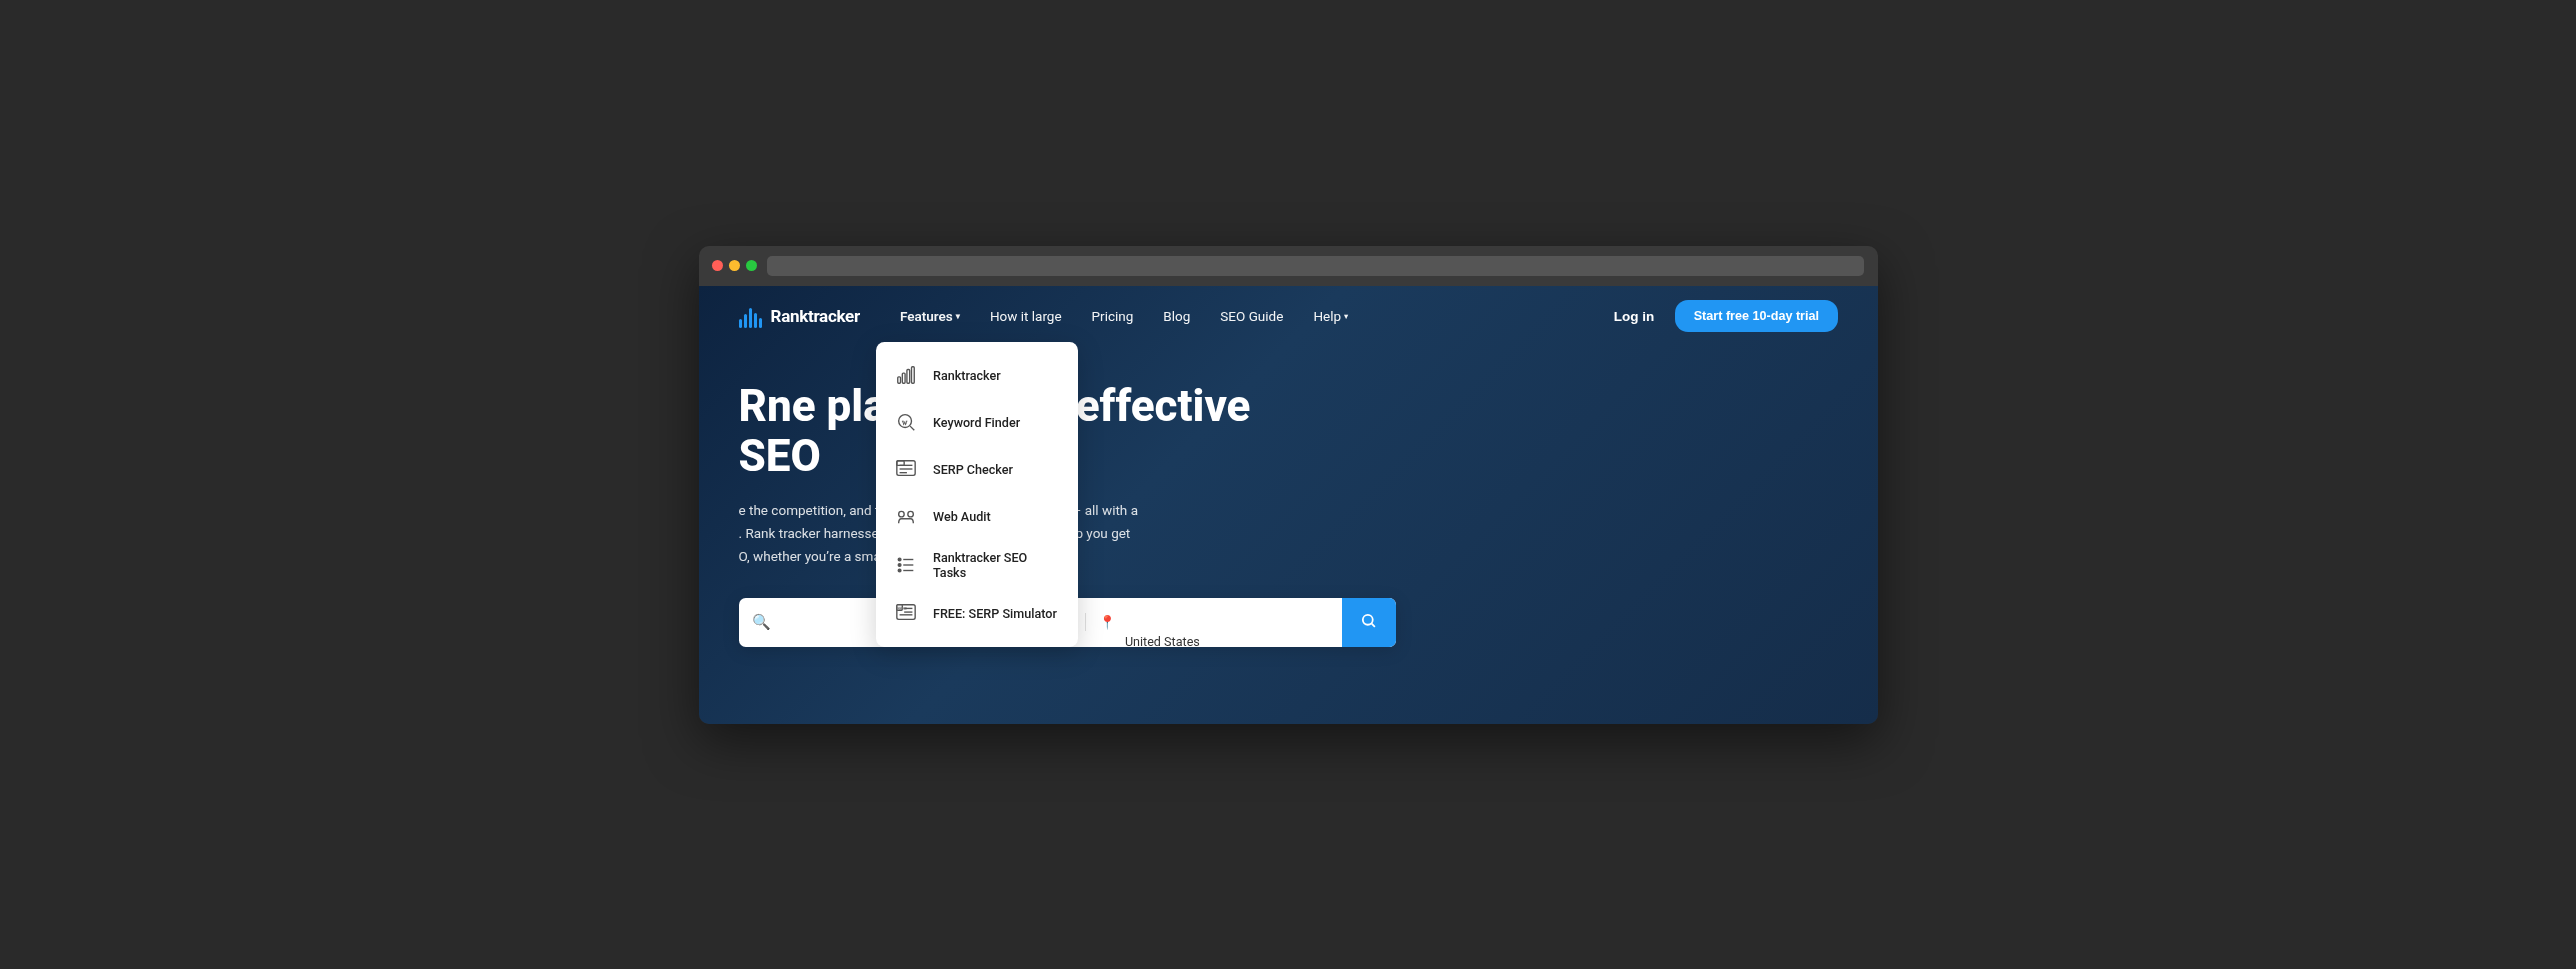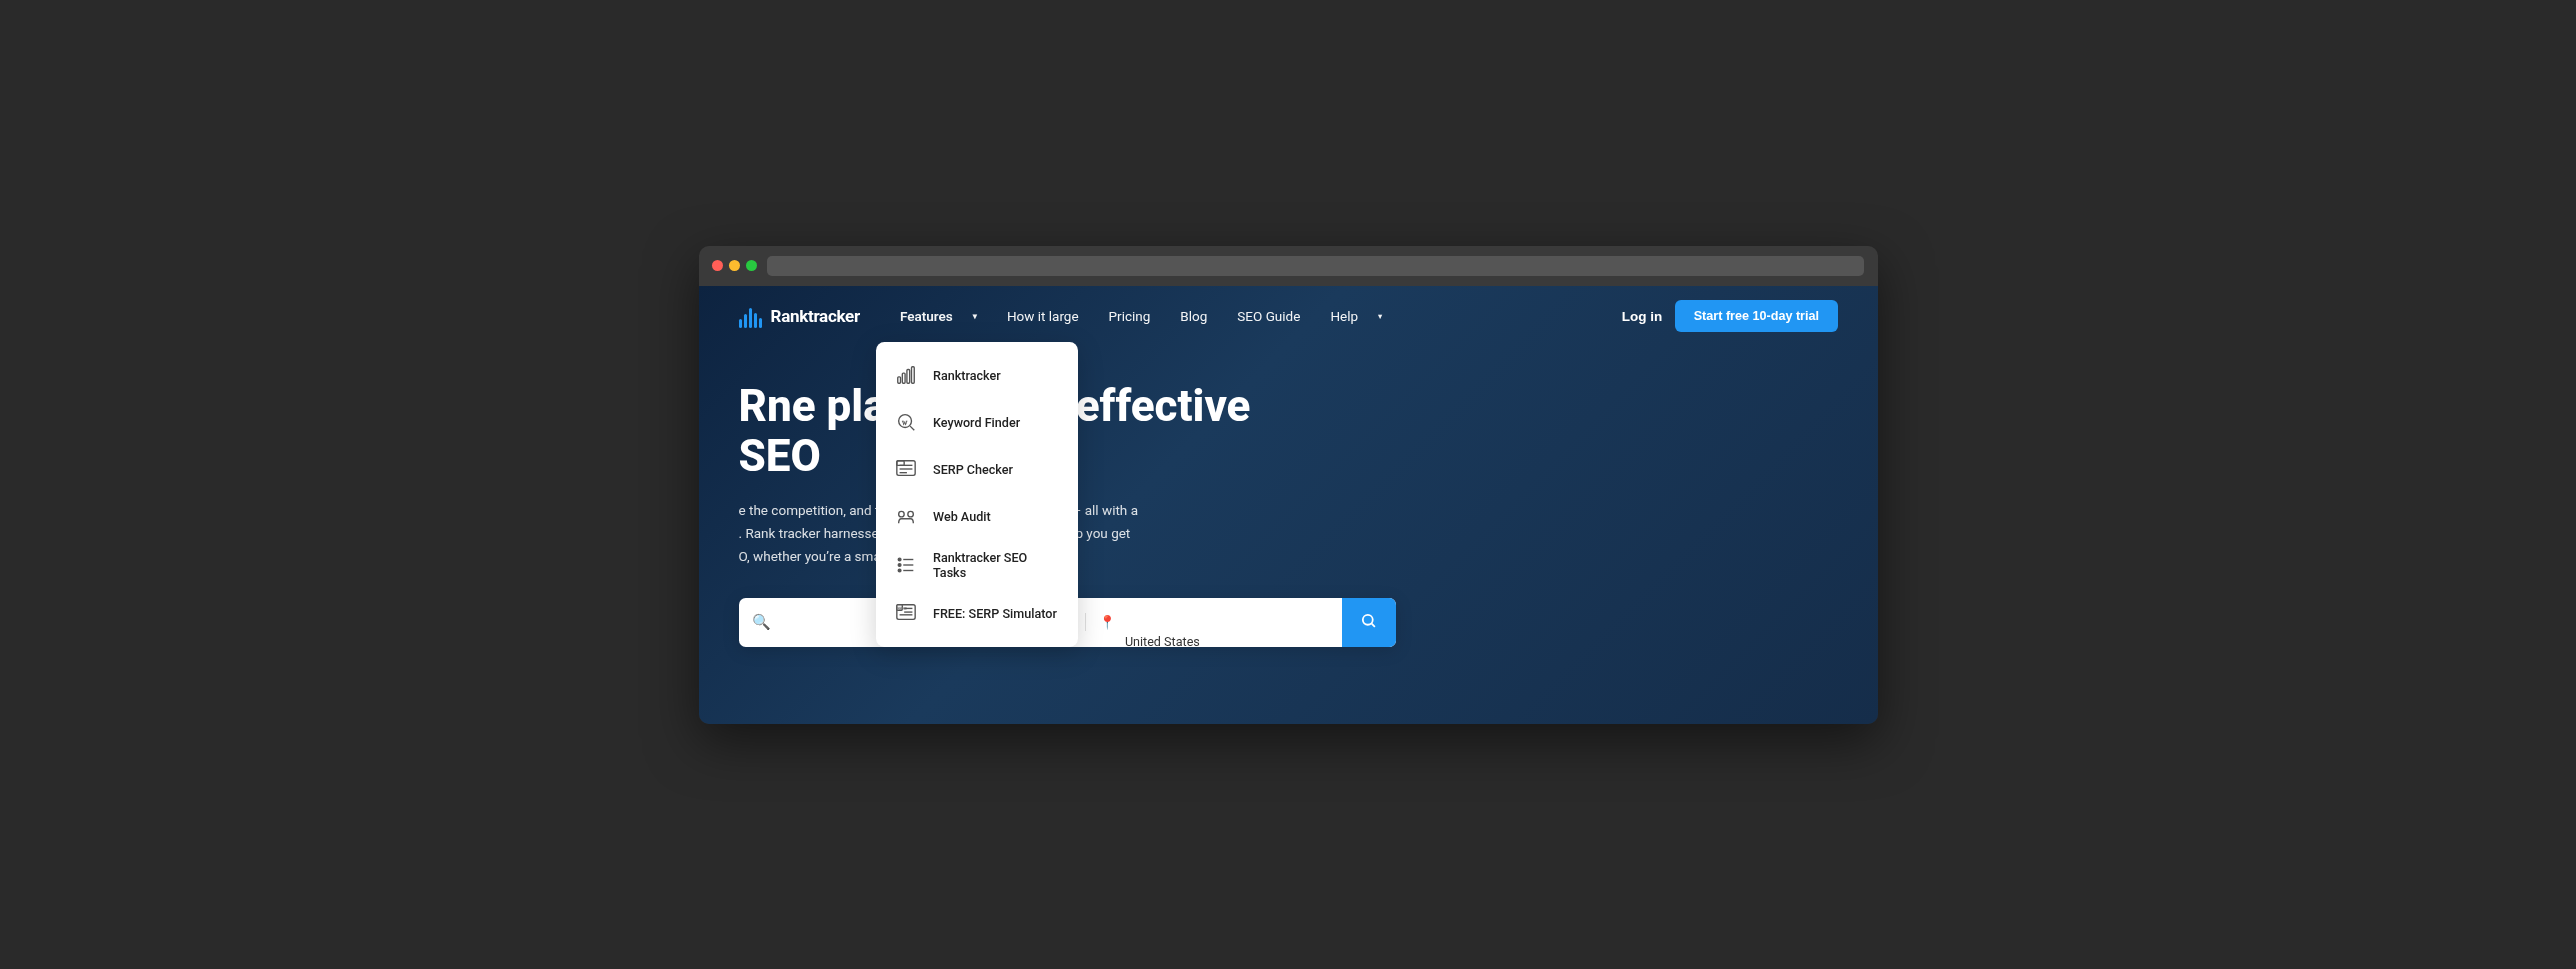--- a/index.html
+++ b/index.html
@@ -103,55 +103,55 @@
       flex: 1;
     }
 
     .nav-link {
       color: #ffffff;
       text-decoration: none;
       font-size: 13.5px;
       font-weight: 400;
       display: flex;
       align-items: center;
-      gap: 20px;
+      gap: 3px;
       cursor: pointer;
       opacity: 0.95;
     }
 
     .nav-link.active {
       font-weight: 600;
     }
 
     .nav-caret {
       font-size: 8.4px;
       margin-top: 0.8px;
     }
 
     .nav-right {
       display: flex;
-      gap: 13px;
+      gap: 21px;
     }
 
     .btn-login {
       color: #ffffff;
       font-size: 13.5px;
       font-weight: 600;
       background: none;
       border: none;
       cursor: pointer;
     }
 
     .btn-trial {
       background: #2196f3;
       color: #ffffff;
       font-size: 12.6px;
       font-weight: 600;
       border: none;
-      border-radius: 6px;
+      border-radius: 13px;
       padding: 9.3px 18.5px;
       cursor: pointer;
       white-space: nowrap;
     }
 
     
     .dropdown-menu {
       position: absolute;
       top: 56px;
       left: 177px;

